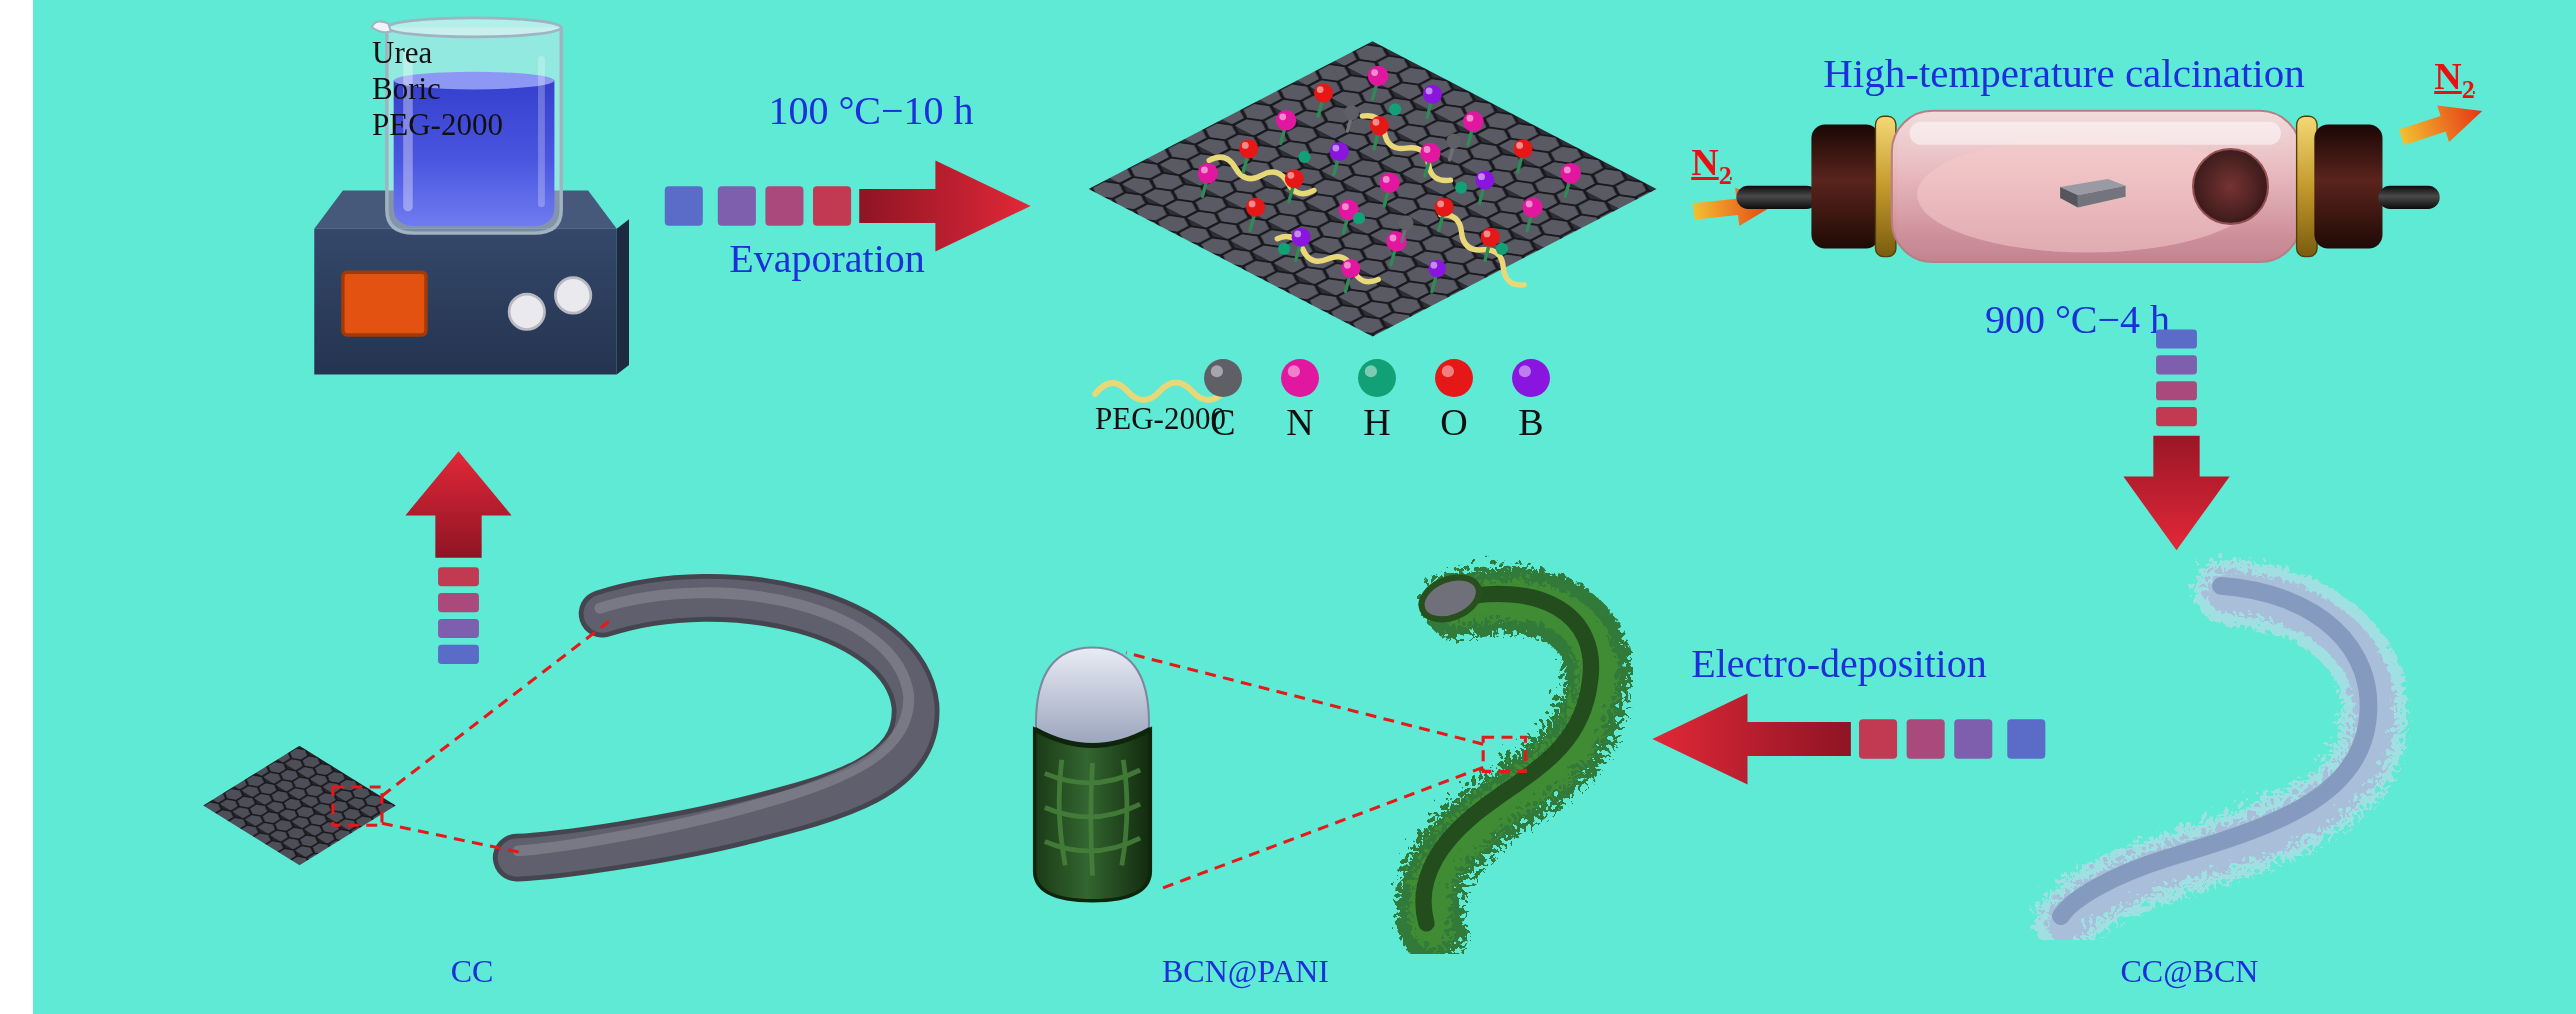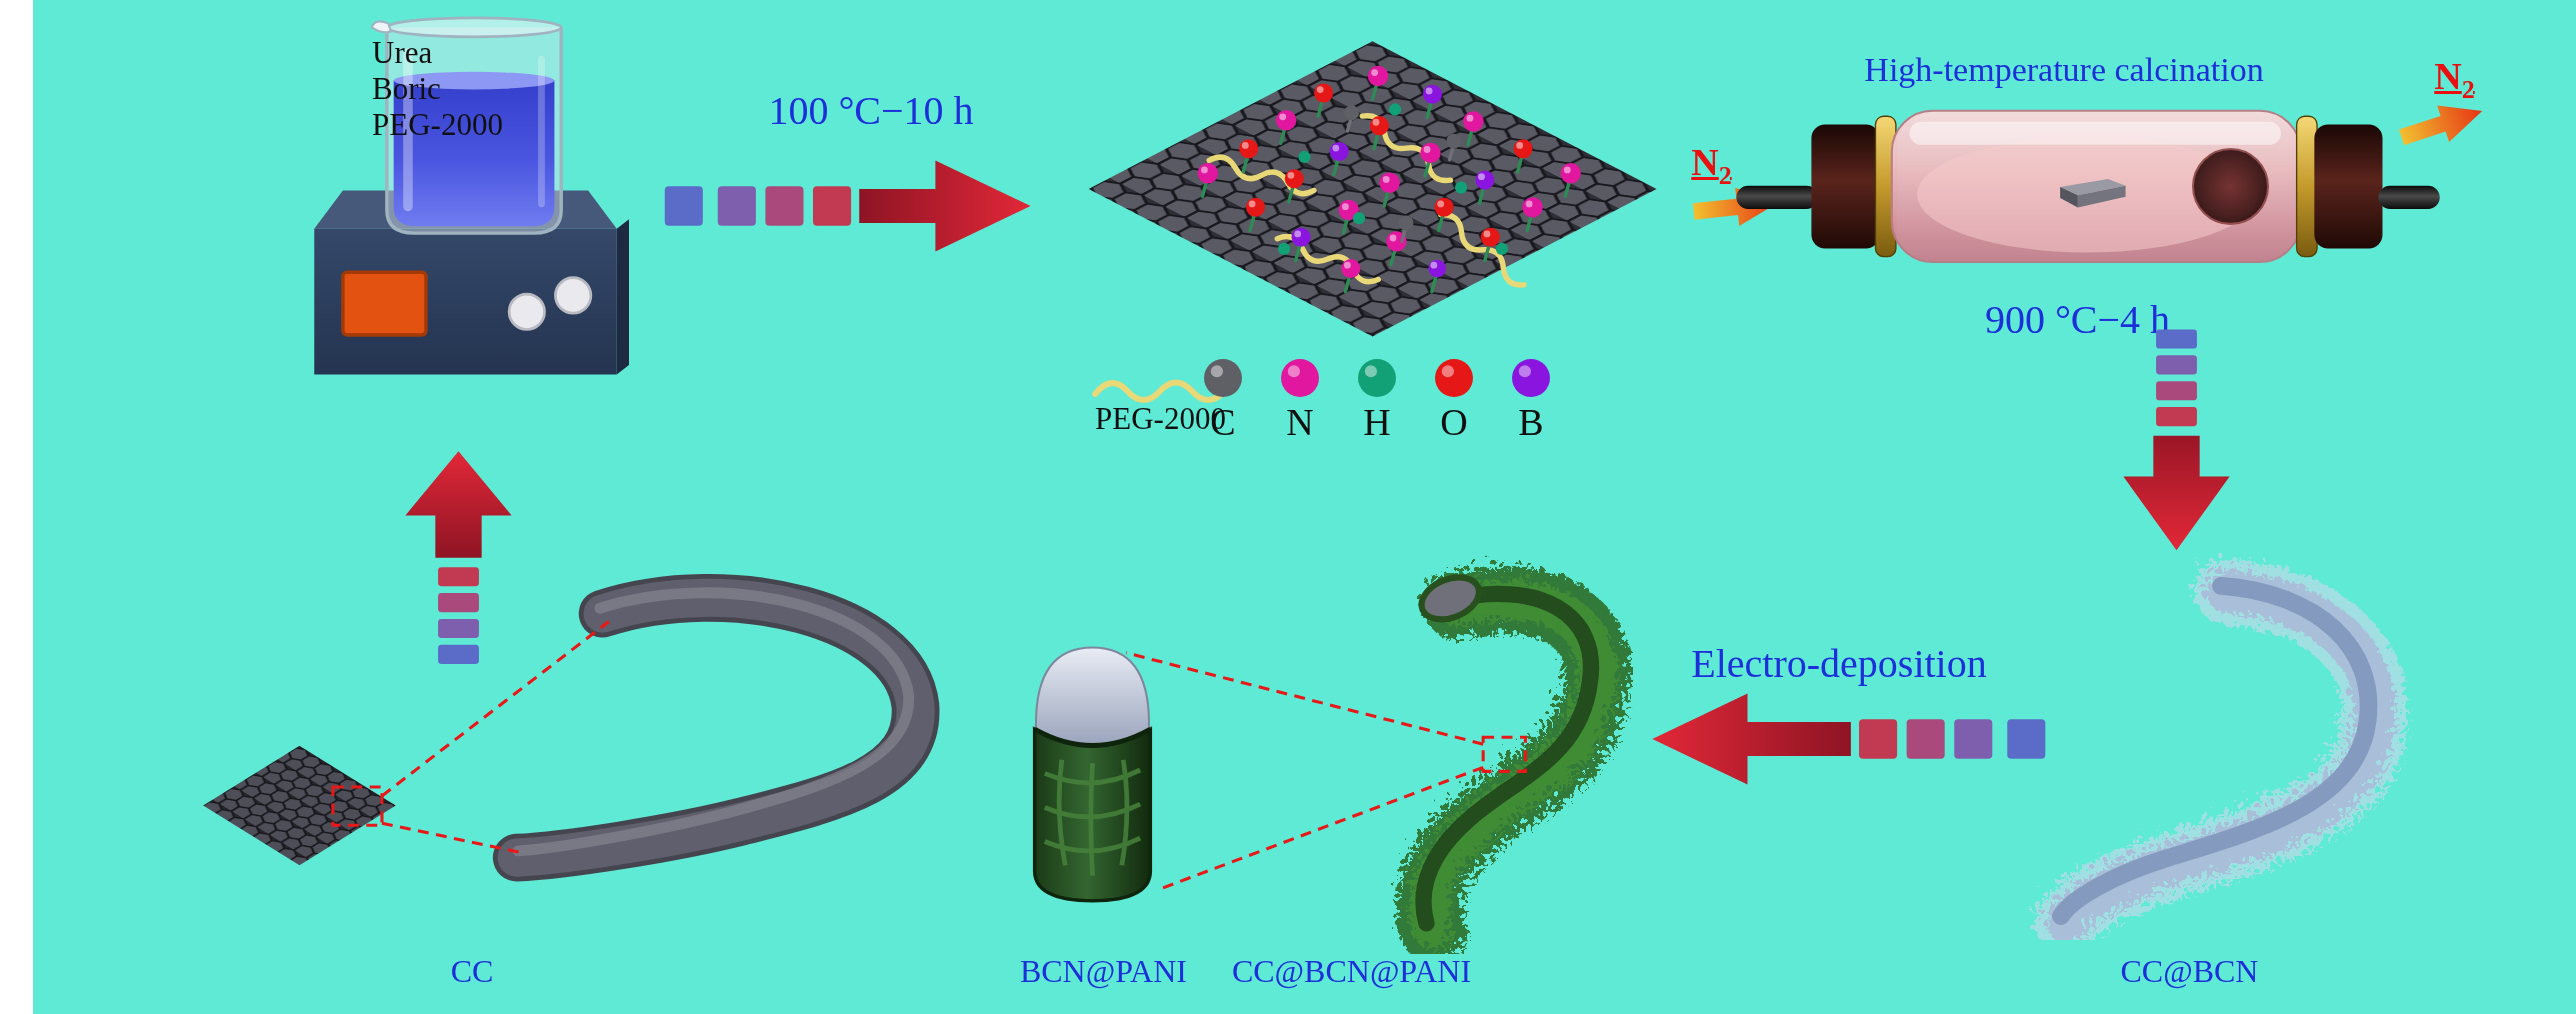--- a/index.html
+++ b/index.html
@@ -4,21 +4,21 @@
 <style>
   html,body{margin:0;padding:0;background:#fff;}
   .canvas{position:relative;width:2576px;height:1014px;background:#5eead4;overflow:hidden;
           font-family:"Liberation Serif",serif;margin-left:33px;}
   .abs{position:absolute;}
   .lbl{position:absolute;text-align:center;line-height:1.1;}
   .txt-blue{color:#1c2fd9;}
   .txt-red{color:#e81010;}
   .step-label{font-size:40px;}
   .product-label{font-size:32px;}
-  .title-label{font-size:34px;}
+  .title-label{font-size:41px;}
   .reagents{position:absolute;left:339px;top:35px;font-size:31px;color:#101010;line-height:1.16;z-index:30;}
   .n2{font-size:38px;font-weight:bold;text-decoration:underline;}
   .n2 sub{font-size:26px;}
   .legend-row{position:absolute;left:1169px;top:357px;display:flex;gap:35px;z-index:25;}
   .legend-item{display:flex;flex-direction:column;align-items:center;width:42px;}
   .legend-sym{font-size:38px;color:#101010;margin-top:1.4px;}
   .peg-label{position:absolute;left:1049px;top:401px;width:157px;text-align:center;font-size:31px;color:#101010;z-index:25;}
   svg{display:block;}
   .products-mid{position:absolute;left:906px;top:953px;width:613px;display:flex;justify-content:center;gap:45px;z-index:30;}
 </style>
@@ -89,20 +89,21 @@
           <stop offset="1" stop-color="#e22838"></stop>
       </linearGradient>
     </defs>
     <rect x="2" y="46" width="56" height="58" rx="6" fill="#5a6cc8"></rect>
     <rect x="80" y="46" width="56" height="58" rx="6" fill="#7e5fae"></rect>
     <rect x="150" y="46" width="56" height="58" rx="6" fill="#aa4a7c"></rect>
     <rect x="220" y="46" width="56" height="58" rx="6" fill="#c23a52"></rect>
     <path d="M288 50 L400 50 L400 8 L540 75 L400 142 L400 100 L288 100 Z" fill="url(#evG)"></path>
   </svg>
 
+  <div class="lbl txt-blue step-label" style="left:634px;top:237px;width:320px;">Evaporation</div>
 
   <svg class="abs" style="left:1043px;top:13.6px;" width="600" height="354" viewBox="0 0 880 520">
     <defs>
       <pattern id="hx1" width="45" height="78" patternUnits="userSpaceOnUse">
         <rect width="45" height="78" fill="#2f2f37"></rect>
         <path d="M22.5 0 L45 13 L45 39 L22.5 52 L0 39 L0 13 Z" fill="#5a5a64" stroke="#17171d" stroke-width="5"></path>
         <path d="M0 39 L22.5 52 L22.5 78 L0 91 L-22.5 78 L-22.5 52 Z" fill="#5a5a64" stroke="#17171d" stroke-width="5"></path>
         <path d="M45 39 L67.5 52 L67.5 78 L45 91 L22.5 78 L22.5 52 Z" fill="#5a5a64" stroke="#17171d" stroke-width="5"></path>
       </pattern>
     </defs>
@@ -489,19 +490,18 @@
       <rect x="2128" y="1082" width="62" height="50"></rect>
       <line x1="2128" y1="1092" x2="1604" y2="958"></line>
       <line x1="2128" y1="1126" x2="1650" y2="1306"></line>
     </g>
   </svg>
 
   <div class="lbl txt-blue product-label" style="left:371px;top:954px;width:136px;">CC</div>
 
   <div class="products-mid">
     <div class="txt-blue product-label">BCN@PANI</div>
-    <div class="txt-blue product-label">CC@BCN@PANI</div>
   </div>
 
   <div class="lbl txt-blue product-label" style="left:2044px;top:954px;width:225px;">CC@BCN</div>
 
 </div>
 
 
 </body></html>

